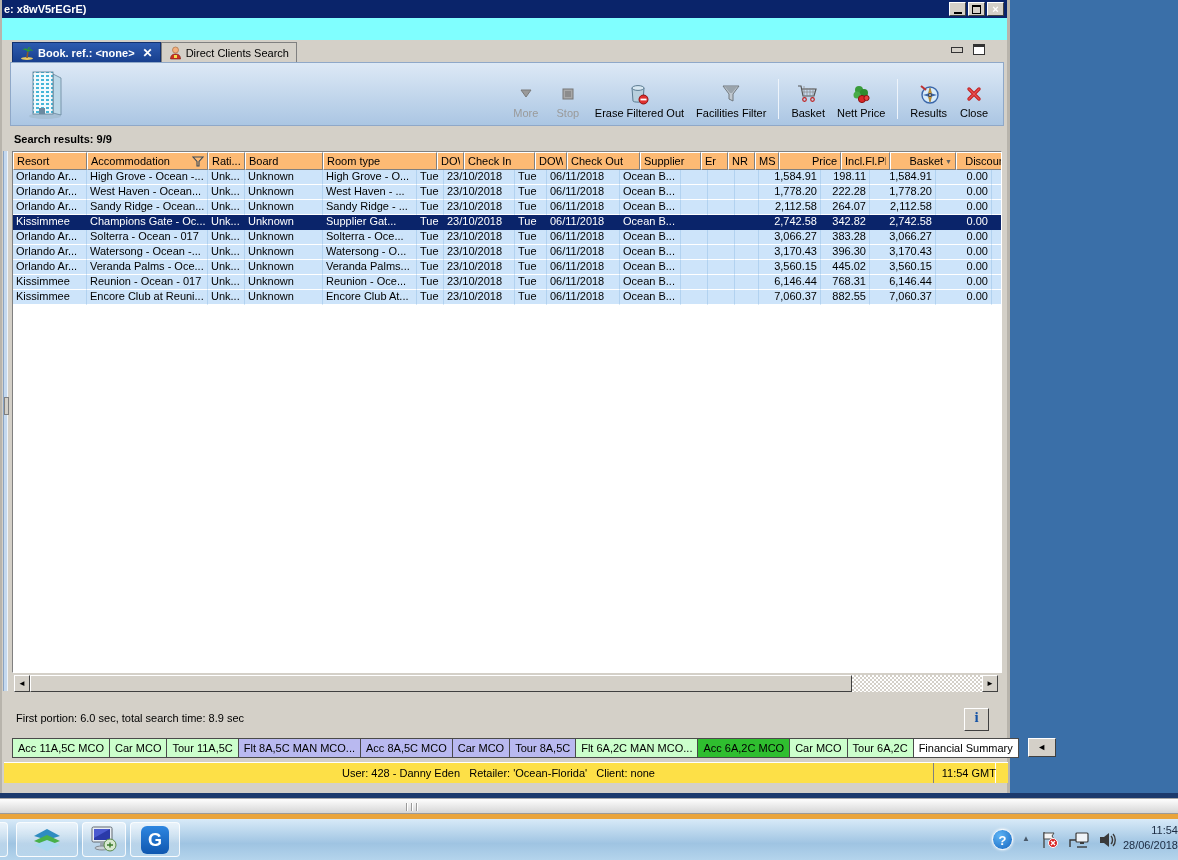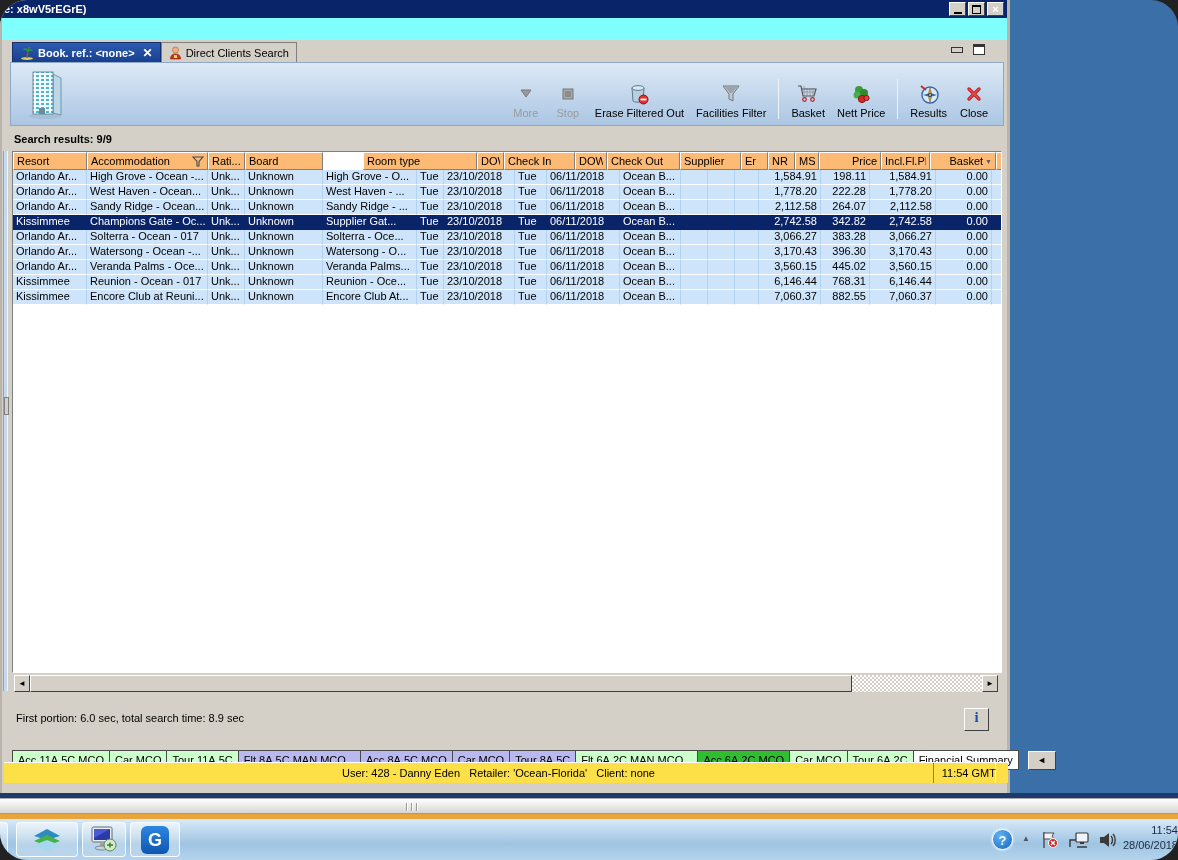--- a/index.html
+++ b/index.html
@@ -1,18 +1,18 @@
 <!DOCTYPE html>
 <html><head>
 <meta charset="utf-8">
 <style>
   * { margin:0; padding:0; box-sizing:border-box; }
   body { background:#222; }
   .screen{position:relative;width:1178px;height:860px;overflow:hidden;background:#3a6fa8;
-          font-family:"Liberation Sans",sans-serif;font-size:11px;color:#000;border-radius:27px;}
+          font-family:"Liberation Sans",sans-serif;font-size:11px;color:#000;}
   
   .app-window{position:absolute;left:0;top:0;width:1010px;height:793px;background:#d4d0c8;
               border-right:3px solid #b8b4ac;border-left:2px solid #b8b4ac;}
   .titlebar{position:absolute;left:0;top:0;right:0;height:18px;background:#0a246a;color:#fff;
             font-weight:bold;line-height:18px;padding-left:2px;white-space:nowrap;}
   .win-controls{position:absolute;right:3px;top:2px;display:flex;gap:2px;}
   .winbtn{width:17px;height:14px;background:#d4d0c8;border:1px solid;border-color:#fff #404040 #404040 #fff;
           display:flex;align-items:center;justify-content:center;cursor:default;}
   .glyph-min{width:8px;height:2px;background:#000;margin-top:7px;}
   .glyph-max{width:9px;height:9px;border:1px solid #000;border-top:2px solid #000;}
@@ -64,21 +64,21 @@
           border-color:#fff #404040 #404040 #fff;display:flex;align-items:center;justify-content:center;
           font-size:8px;color:#000;}
   .sb-left{left:0;} .sb-right{right:0;}
   .sb-thumb{position:absolute;left:16px;top:0;width:822px;height:17px;background:#d4d0c8;
             border:1px solid;border-color:#fff #404040 #404040 #fff;}
   .timing{position:absolute;left:14px;top:712px;}
   .info-btn{position:absolute;left:962px;top:708px;width:25px;height:23px;background:#d4d0c8;
             border:1px solid;border-color:#fff #404040 #404040 #fff;color:#1553a5;
             font-family:"Liberation Serif",serif;font-weight:bold;font-size:15px;text-align:center;}
   
-  .bottom-tabs{position:absolute;left:10px;top:738px;display:flex;align-items:flex-end;height:32px;}
+  .bottom-tabs{position:absolute;left:10px;top:738px;display:flex;align-items:flex-start;height:32px;}
   .btab{height:20px;line-height:18px;padding:0 5px;border:1px solid #4a4a4a;margin-right:-1px;white-space:nowrap;}
   .btab.green{background:#ccffcc;}
   .btab.lavender{background:#b9b9f0;}
   .btab.selected{background:#2fbe2f;}
   .btab.white{background:#ffffff;}
   .tab-nav-btn{margin-left:10px;width:28px;height:19px;background:#d4d0c8;border:1px solid;
                border-color:#fff #404040 #404040 #fff;font-size:9px;text-align:center;line-height:17px;}
   
   .statusbar{position:absolute;left:2px;top:762px;width:1004px;height:21px;background:#fde047;
              border-top:1px solid #fff;line-height:20px;}
@@ -279,21 +279,21 @@
             <svg class="funnel-svg" width="12" height="11" viewBox="0 0 12 11">
               <polygon points="1,1 11,1 7,5.5 7,10 5,10 5,5.5" fill="none" stroke="#3a4a5a" stroke-width="1.1"></polygon>
             </svg>
           </div>
           <div class="hcell" style="width: 37px;">
             <span class="lbl">Rati...</span>
           </div>
           <div class="hcell" style="width: 78px;">
             <span class="lbl">Board</span>
           </div>
-          <div class="hcell" style="width: 114px; margin-left: 40px;">
+          <div class="hcell" style="width: 114px;">
             <span class="lbl">Room type</span>
           </div>
           <div class="hcell" style="width: 27px;">
             <span class="lbl">DOW</span>
           </div>
           <div class="hcell" style="width: 71px;">
             <span class="lbl">Check In</span>
           </div>
           <div class="hcell" style="width: 32px;">
             <span class="lbl">DOW</span>

